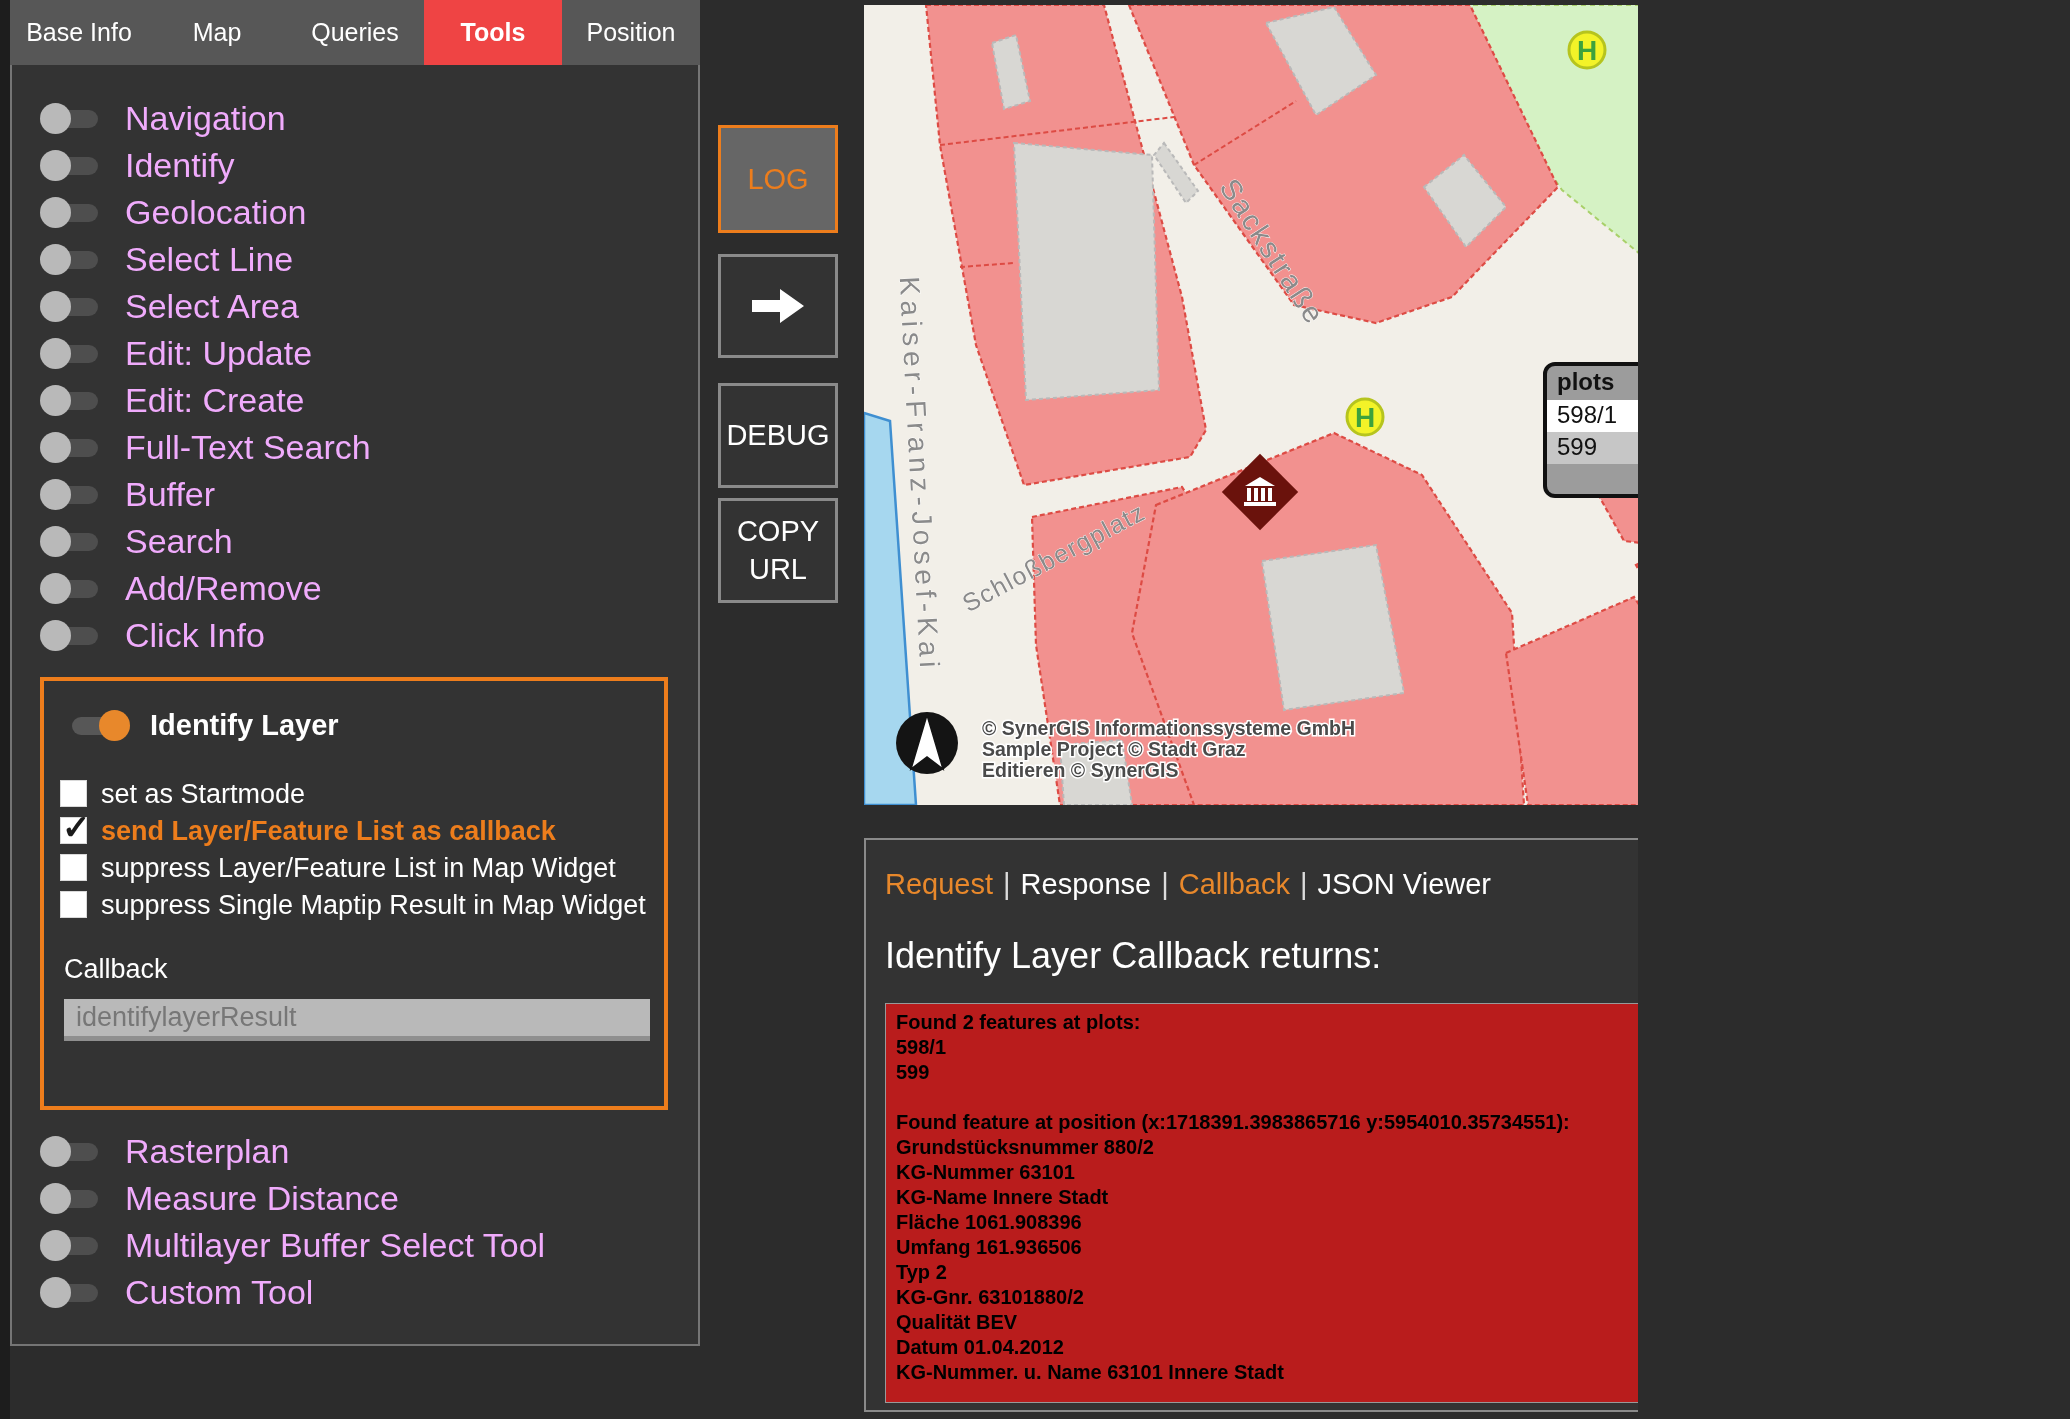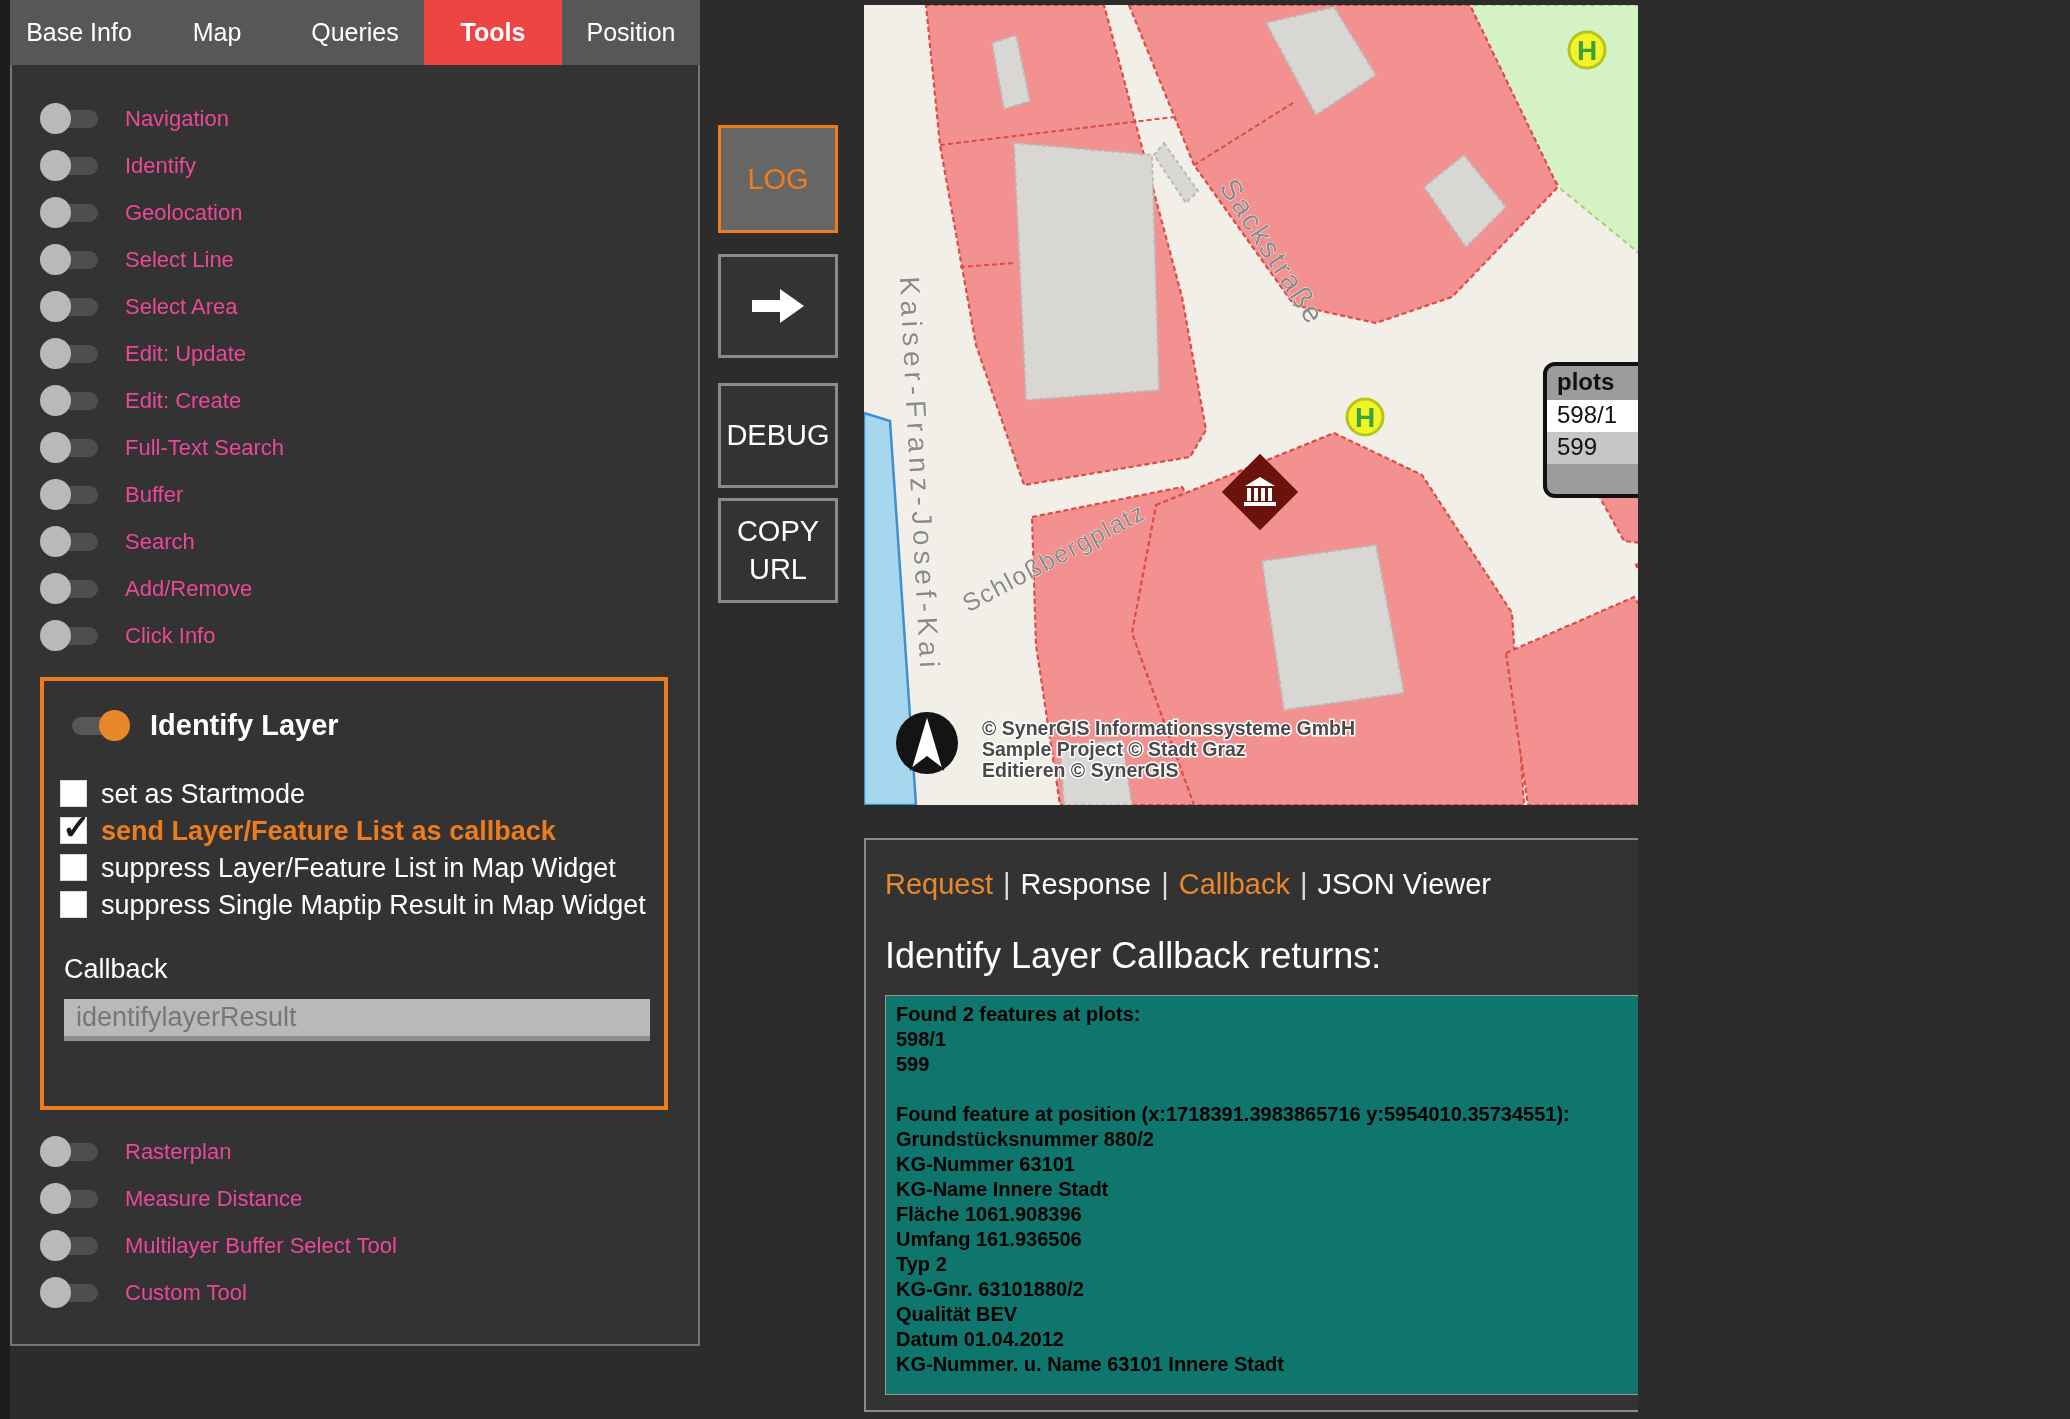--- a/index.html
+++ b/index.html
@@ -16,21 +16,21 @@
   
   .left-panel{position:absolute;left:10px;top:65px;width:690px;height:1281px;background:#333;
               border:2px solid #757575;border-top:none;}
   .toggle-list{position:absolute;left:0;top:30px;width:100%;}
   .toggle-list.bottom{top:1063px;}
   .trow{display:flex;align-items:center;height:47px;padding-left:30px;cursor:pointer;}
   .switch{position:relative;width:56px;height:18px;background:#4e4e4e;border-radius:10px;flex:0 0 auto;}
   .switch::after{content:"";position:absolute;left:-2px;top:-7px;width:31px;height:31px;border-radius:50%;background:#b9b9b9;}
   .switch.on{background:#575757;}
   .switch.on::after{left:auto;right:-2px;background:#e8882b;}
-  .trow .lbl{margin-left:27px;font-size:22px;color:#ec4899;white-space:nowrap;}
+  .trow .lbl{margin-left:27px;font-size:34px;color:#f0abfc;white-space:nowrap;}
 
   
   .ident-box{position:absolute;left:40px;top:677px;width:628px;height:433px;border:4px solid #ed7d1c;background:#333;}
   .ident-title{display:flex;align-items:center;margin:28px 0 0 28px;cursor:pointer;}
   .ident-title .lbl{margin-left:22px;font-size:29px;font-weight:bold;color:#fff;white-space:nowrap;}
   .cb-rows{margin:34px 0 0 16px;width:604px;}
   .cb-row{font-size:27px;color:#fff;line-height:37px;cursor:pointer;}
   .cb-row.hl span.cblbl{color:#ed7d1c;font-weight:bold;}
   .cb{display:inline-block;vertical-align:-4px;width:27px;height:27px;background:#fff;border:1px solid #d9d9d9;
       margin-right:14px;position:relative;}
@@ -59,21 +59,21 @@
   .layers-btn{position:absolute;left:1978px;top:33px;width:66px;height:66px;border-radius:14px;
               background:#d9b159;border:4px solid #fff;cursor:pointer;box-shadow:0 0 6px rgba(0,0,0,.15);}
 
   
   .console{position:absolute;left:864px;top:838px;width:1198px;height:574px;background:#333;border:2px solid #8a8a8a;}
   .console-tabs{position:absolute;left:19px;top:28px;font-size:29px;color:#fff;}
   .console-tabs span{cursor:pointer;}
   .console-tabs .sep{color:#dcdcdc;margin:0 10px;cursor:default;}
   .console-tabs .on{color:#e8882b;}
   .console-head{position:absolute;left:19px;top:95px;font-size:36px;color:#fff;}
-  .logbox{position:absolute;left:19px;top:155px;width:1160px;height:400px;background:#0f766e;border:1px solid #999;
+  .logbox{position:absolute;left:19px;top:163px;width:1160px;height:400px;background:#b91c1c;border:1px solid #999;
           overflow:hidden;}
   .loglines{position:absolute;left:0;top:6px;right:34px;padding-left:10px;
             font-family:"Liberation Sans",sans-serif;font-weight:bold;font-size:20px;line-height:25px;color:#000;}
   .logline{min-height:25px;white-space:pre-wrap;}
   .sb{position:absolute;top:1px;right:1px;bottom:1px;width:30px;background:#f2f2f2;}
   .sb .thumb{position:absolute;left:2px;right:2px;top:33px;height:62px;background:#cdcdcd;cursor:pointer;}
   .chev{display:block;width:12px;height:12px;border-left:3px solid #5e5e5e;border-top:3px solid #5e5e5e;margin:11px auto 0;}
   .chev.up{transform:rotate(45deg);}
   .chev.dn{transform:rotate(225deg);position:absolute;bottom:10px;left:9px;margin:0;}
 </style>

